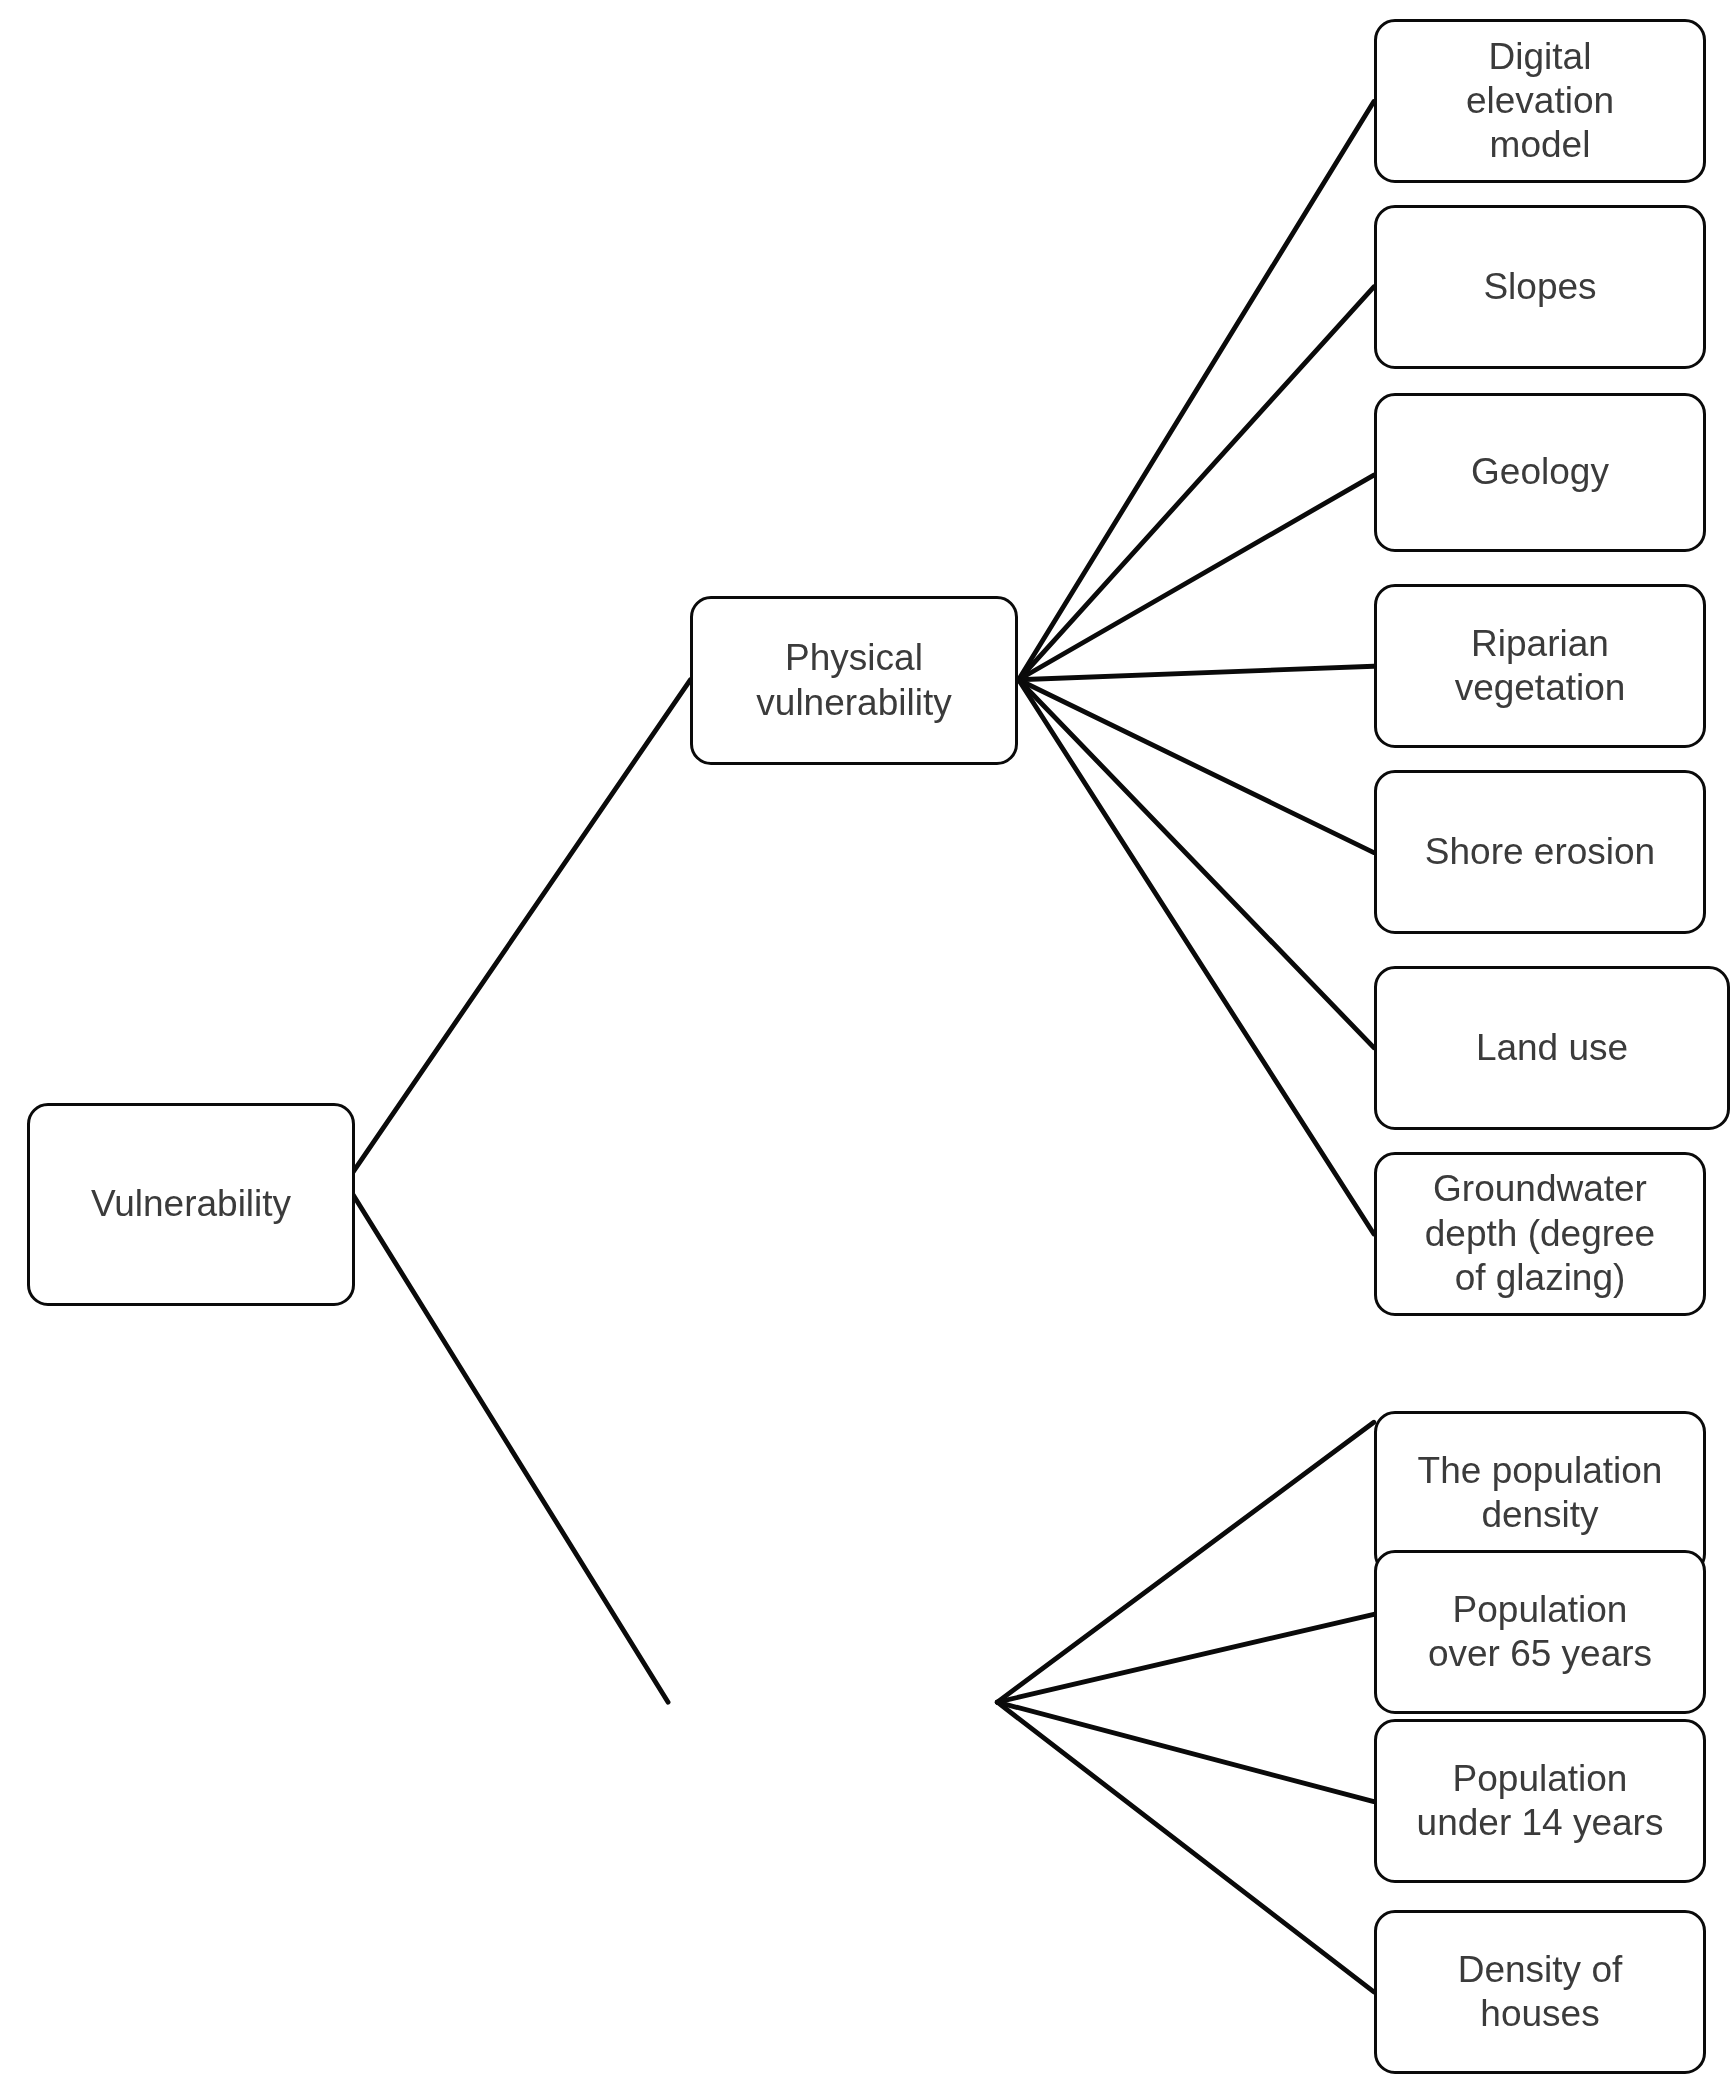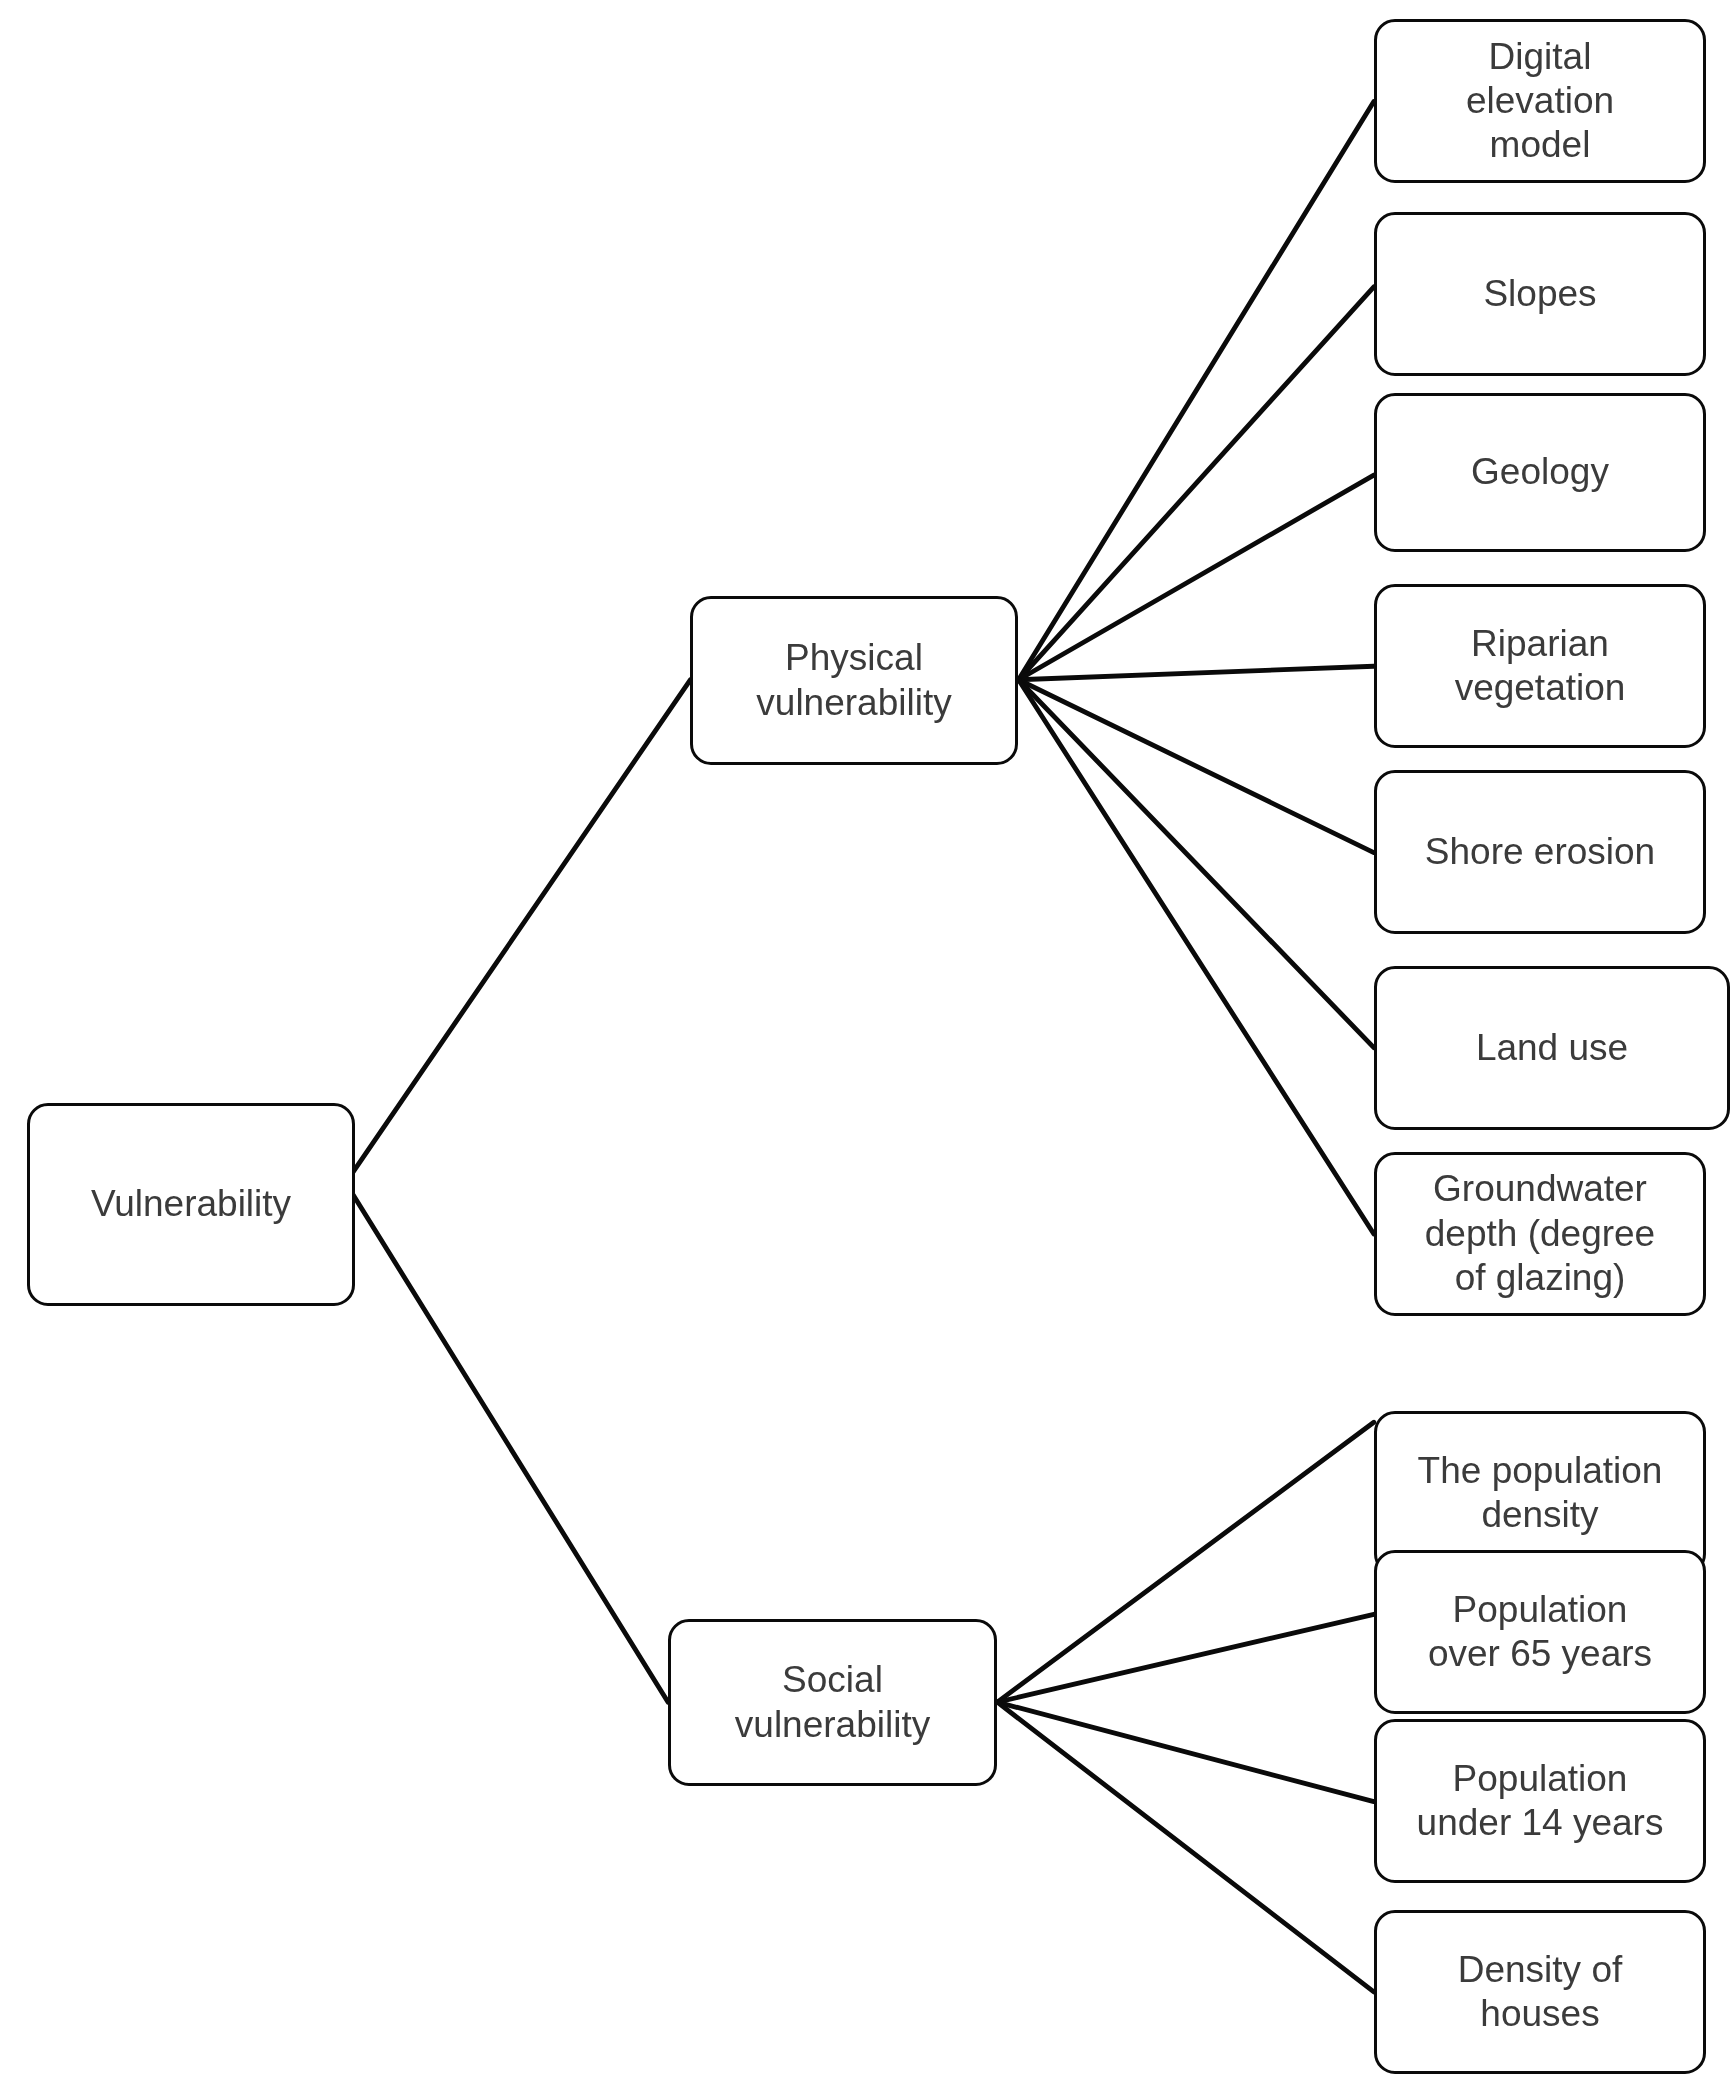--- a/index.html
+++ b/index.html
@@ -66,29 +66,26 @@
   </svg>
 
   <div class="node" style="left:27px; top:1103px; width:328px; height:203px;">
     <span>Vulnerability</span>
   </div>
 
   <div class="node" style="left:690px; top:596px; width:328px; height:169px;">
     <span>Physical vulnerability</span>
   </div>
 
-  <div class="node" style="left:668px; top:1619px; width:329px; height:167px;">
-    <span>Social vulnerability</span>
-  </div>
 
   <div class="node" style="left:1374px; top:19.3px; width:332px; height:164px;">
     <span>Digital elevation model</span>
   </div>
 
-  <div class="node" style="left:1374px; top:212px; width:332px; height:164px;text-align:right;">
+  <div class="node" style="left:1374px; top:205px; width:332px; height:164px;text-align:right;">
     <span>Slopes</span>
   </div>
 
   <div class="node" style="left:1374px; top:393px; width:332px; height:159px;">
     <span>Geology</span>
   </div>
 
   <div class="node" style="left:1374px; top:584px; width:332px; height:164px;">
     <span>Riparian vegetation</span>
   </div>

